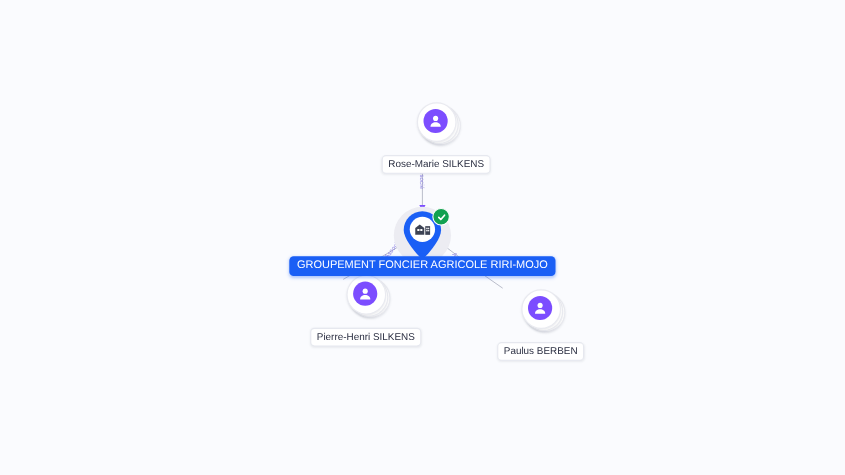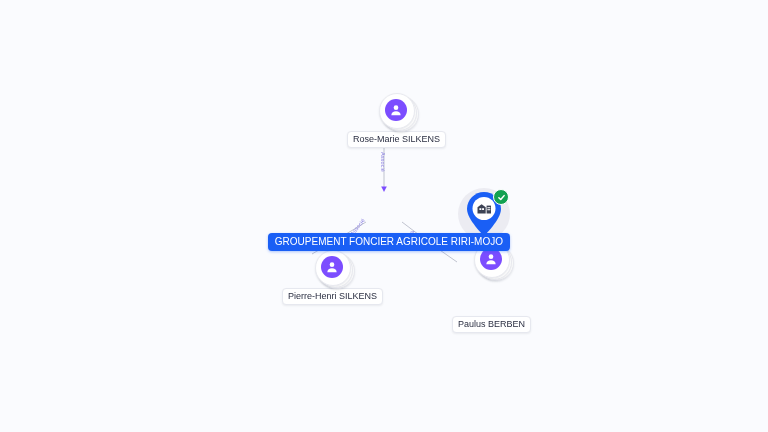--- a/index.html
+++ b/index.html
@@ -66,21 +66,21 @@
     height: 22px;
     border-radius: 50%;
     background: #7c4dff;
     display: flex;
     align-items: center;
     justify-content: center;
   }
   .person-node .avatar-circle svg { display: block; }
 
   .node-label {
-    margin-top: 2px;
+    margin-top: 12px;
     background: #ffffff;
     border: 1px solid #e6e8ef;
     border-radius: 4px;
     padding: 2px 5px 3px 5px;
     font-size: 9px;
     line-height: 10px;
     color: #2b2f42;
     white-space: nowrap;
     box-shadow: 0 1px 2px rgba(40,45,70,0.08);
     text-align: center;
@@ -200,21 +200,21 @@
       <div class="avatar-circle">
         <svg width="14" height="14" viewBox="0 0 24 24" fill="#ffffff">
           <circle cx="12" cy="8" r="4"></circle>
           <path d="M4 21c0-4.4 3.6-7 8-7s8 2.6 8 7z"></path>
         </svg>
       </div>
     </div>
     <div class="node-label">Rose-Marie SILKENS</div>
   </div>
 
-  <div id="company-node" style="left:258px; top:188px; width:252px; align-items:flex-end;">
+  <div id="company-node" style="left:258px; top:188px; width:252px; align-items:center;">
     <div class="pin-halo">
       <div class="check-badge">
         <svg width="9" height="9" viewBox="0 0 24 24" fill="none" stroke="#ffffff" stroke-width="4" stroke-linecap="round" stroke-linejoin="round">
           <path d="M5 12.5 L10 17.5 L19 7"></path>
         </svg>
       </div>
       <div class="pin-wrap">
         <svg width="36" height="46" viewBox="0 0 36 46">
           <path d="M18 1 C8.6 1 1 8.6 1 18 C1 28.5 18 45 18 45 C18 45 35 28.5 35 18 C35 8.6 27.4 1 18 1 Z" fill="#1a5ff5"></path>
           <circle cx="18" cy="17.5" r="11.5" fill="#ffffff"></circle>
@@ -244,21 +244,21 @@
       <div class="avatar-circle">
         <svg width="14" height="14" viewBox="0 0 24 24" fill="#ffffff">
           <circle cx="12" cy="8" r="4"></circle>
           <path d="M4 21c0-4.4 3.6-7 8-7s8 2.6 8 7z"></path>
         </svg>
       </div>
     </div>
     <div class="node-label">Pierre-Henri SILKENS</div>
   </div>
 
-  <div class="node person-node" style="left:452px; top:242px;gap:36px;">
+  <div class="node person-node" style="left:452px; top:263px;">
     <div class="avatar-stack">
       <div class="stack-card c3"></div>
       <div class="stack-card c2"></div>
       <div class="stack-card c1"></div>
       <div class="avatar-circle">
         <svg width="14" height="14" viewBox="0 0 24 24" fill="#ffffff">
           <circle cx="12" cy="8" r="4"></circle>
           <path d="M4 21c0-4.4 3.6-7 8-7s8 2.6 8 7z"></path>
         </svg>
       </div>

